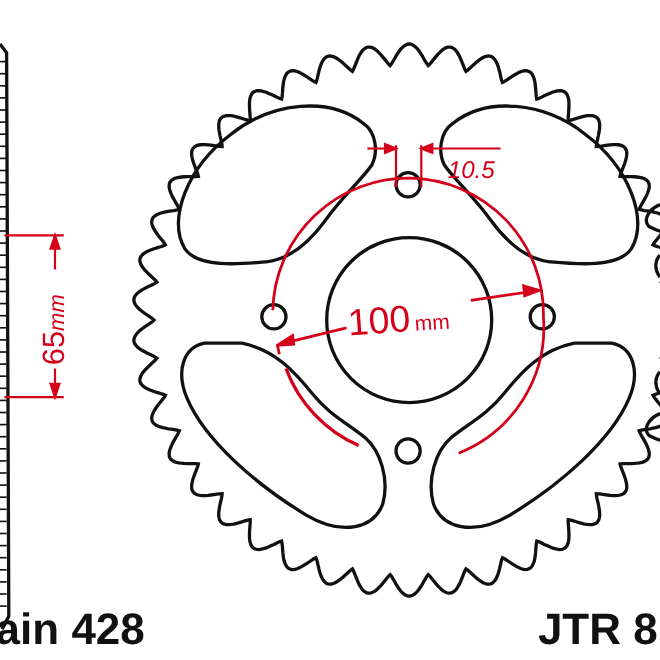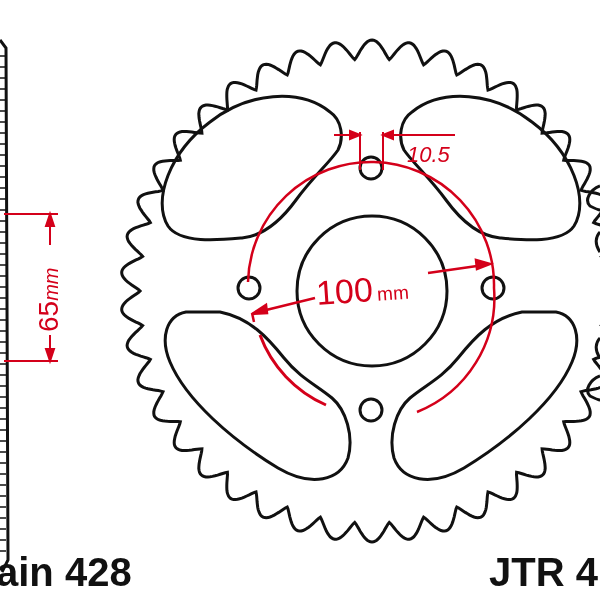--- a/index.html
+++ b/index.html
@@ -121,13 +121,13 @@
 
   <g stroke="#111" stroke-width="3" fill="none">
     <path d="M600,186 C590,190 584,200 590,206 C594,208 598,210 600,210"></path>
     <path d="M600,232 C596,236 594,244 600,252"></path>
     <path d="M600,338 C596,342 594,350 600,358"></path>
     <path d="M600,376 C590,380 584,390 590,396 C594,398 598,400 600,400"></path>
   </g>
 </svg>
 
 <div id="chain-label" class="label-bottom">ain 428</div>
-<div id="part-label" class="label-bottom">JTR 4</div>
+<div id="part-label" class="label-bottom">JTR 8</div>
 
 </body></html>

